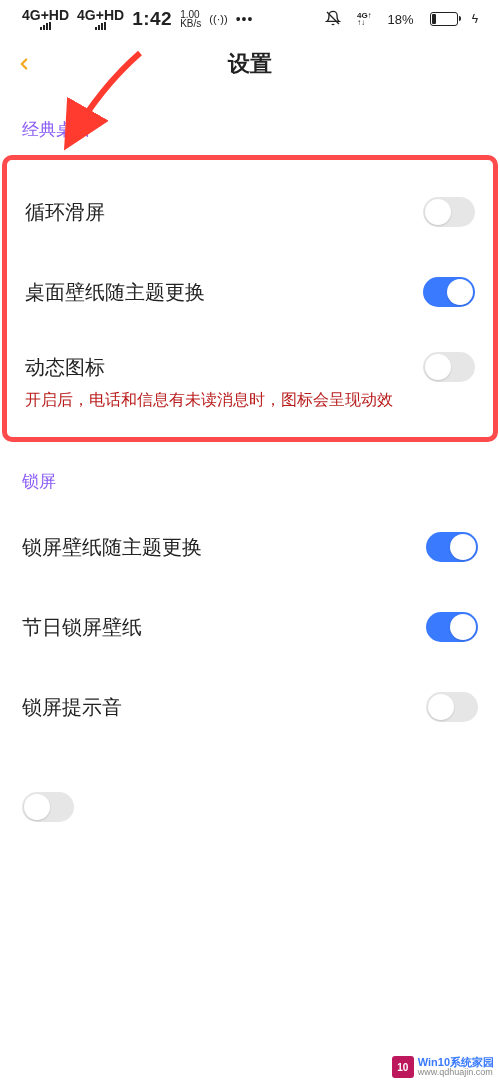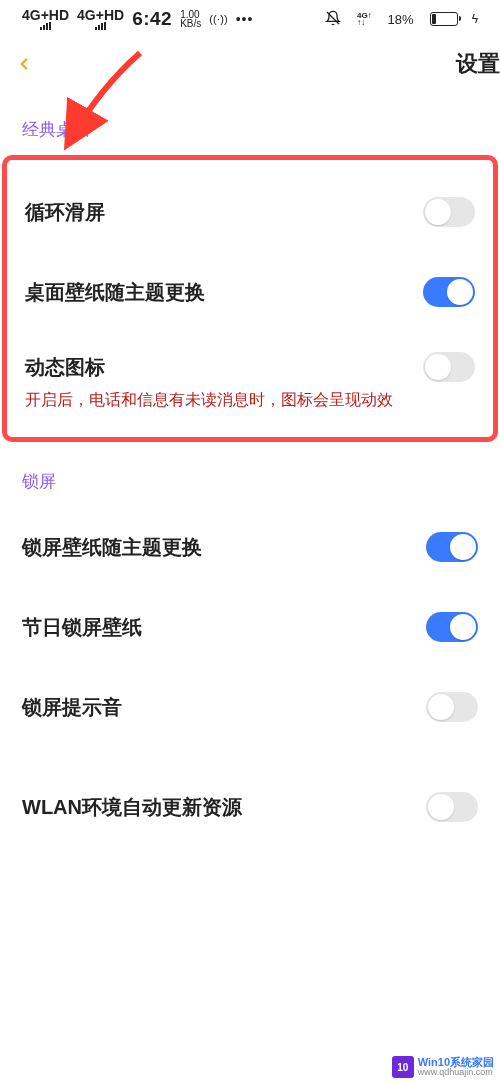--- a/index.html
+++ b/index.html
@@ -20,47 +20,47 @@
     .net-up { display: flex; flex-direction: column; line-height: 0.9; font-size: 8px; font-weight: 600; }
     .pct { font-size: 13px; }
     .batt { width: 28px; height: 14px; border: 1.5px solid #222; border-radius: 3px; position: relative; }
     .batt::after { content: ""; position: absolute; right: -4px; top: 3px; width: 2px; height: 5px; background: #222; border-radius: 0 2px 2px 0; }
     .batt-fill { position: absolute; left: 1px; top: 1px; bottom: 1px; width: 18%; background: #222; border-radius: 1px; }
     .bolt { font-size: 12px; margin-left: -2px; }
 
     .top-bar { height: 52px; display: flex; align-items: center; position: relative; }
     .back-btn { width: 48px; height: 48px; display: flex; align-items: center; justify-content: center; }
     .back-btn svg { width: 18px; height: 18px; }
-    .title { position: absolute; left: 0; right: 0; text-align: right; font-size: 22px; font-weight: 600; color: #222; pointer-events: none; }
+    .title { position: absolute; left: 0; right: 0; text-align: center; font-size: 22px; font-weight: 600; color: #222; pointer-events: none; }
 
     .arrow-annot { position: absolute; top: 48px; left: 40px; width: 110px; height: 110px; pointer-events: none; }
 
     .content { padding: 0; }
     .section-label { color: #8b5cf6; font-size: 17px; padding: 28px 22px 14px; }
 
     .hl-box { border: 5px solid #ff4b4b; border-radius: 10px; margin: 0 2px; padding: 12px 0 6px; }
 
     .row { display: flex; align-items: center; justify-content: space-between; padding: 24px 22px; min-height: 80px; }
     .hl-box .row { padding: 20px 18px; }
     .row-text { flex: 1; padding-right: 10px; }
-    .row-title { font-size: 20px; color: #222; font-weight: bold; }
+    .row-title { font-size: 20px; color: #222; }
     .row-sub { font-size: 16px; color: #b91c1c; margin-top: 6px; line-height: 1.45; }
     .row-col { flex-direction: column; align-items: stretch; }
     .row-col .row-head { display: flex; align-items: center; justify-content: space-between; }
 
     .toggle { width: 52px; height: 30px; border-radius: 15px; background: #e6e6e6; position: relative; flex-shrink: 0; transition: background .2s; }
     .toggle.on { background: #3a7afe; }
     .toggle .knob { position: absolute; width: 26px; height: 26px; background: #fff; border-radius: 50%; top: 2px; left: 2px; box-shadow: 0 1px 2px rgba(0,0,0,0.15); transition: left .2s; }
     .toggle.on .knob { left: 24px; }
 
     .chevron { color: #bbb; }
     .chevron svg { width: 10px; height: 16px; }
 
     .watermark { position: absolute; right: 6px; bottom: 6px; display: flex; align-items: center; gap: 4px; font-size: 12px; color: #4a8; }
-    .wm-box { width: 22px; height: 22px; background: #6d28d9; border-radius: 3px; display: flex; align-items: center; justify-content: center; color: #fff; font-weight: 700; font-size: 10px; }
+    .wm-box { width: 22px; height: 22px; background: #be185d; border-radius: 3px; display: flex; align-items: center; justify-content: center; color: #fff; font-weight: 700; font-size: 10px; }
     .wm-text { display: flex; flex-direction: column; line-height: 1.1; }
     .wm-t1 { color: #3a7afe; font-weight: 600; font-size: 11px; }
     .wm-t2 { color: #888; font-size: 9px; }
   </style>
 </head>
 <body>
 
 <div class="status-bar">
   <div class="status-left">
     <div class="sig">
@@ -74,21 +74,21 @@
     </div>
     <div class="sig">
       <div class="sig-top">4G+HD</div>
       <div class="sig-bars">
           <span></span>
           <span></span>
           <span></span>
           <span></span>
         </div>
     </div>
-    <div class="clock">6:42</div>
+    <div class="clock">1:42</div>
     <div class="kbs">
       <span>1.00</span>
         <span>KB/s</span>
     </div>
     <div style="font-size:11px;">((·))</div>
     <div class="dots">•••</div>
   </div>
   <div class="status-right">
     <div class="bell-icon">
       <svg viewBox="0 0 24 24" fill="none" stroke="#222" stroke-width="2">
@@ -184,23 +184,20 @@
         <div class="row-title">锁屏提示音</div>
       </div>
     <div class="toggle">
         <div class="knob"></div>
       </div>
   </div>
 
   <div style="height:20px"></div>
 
   <div class="row">
-    <div class="row-text">
-        <div class="row-title">WLAN环境自动更新资源</div>
-      </div>
     <div class="toggle">
         <div class="knob"></div>
       </div>
   </div>
 
 
 </div>
 
 <div class="watermark">
   <div class="wm-box">10</div>

